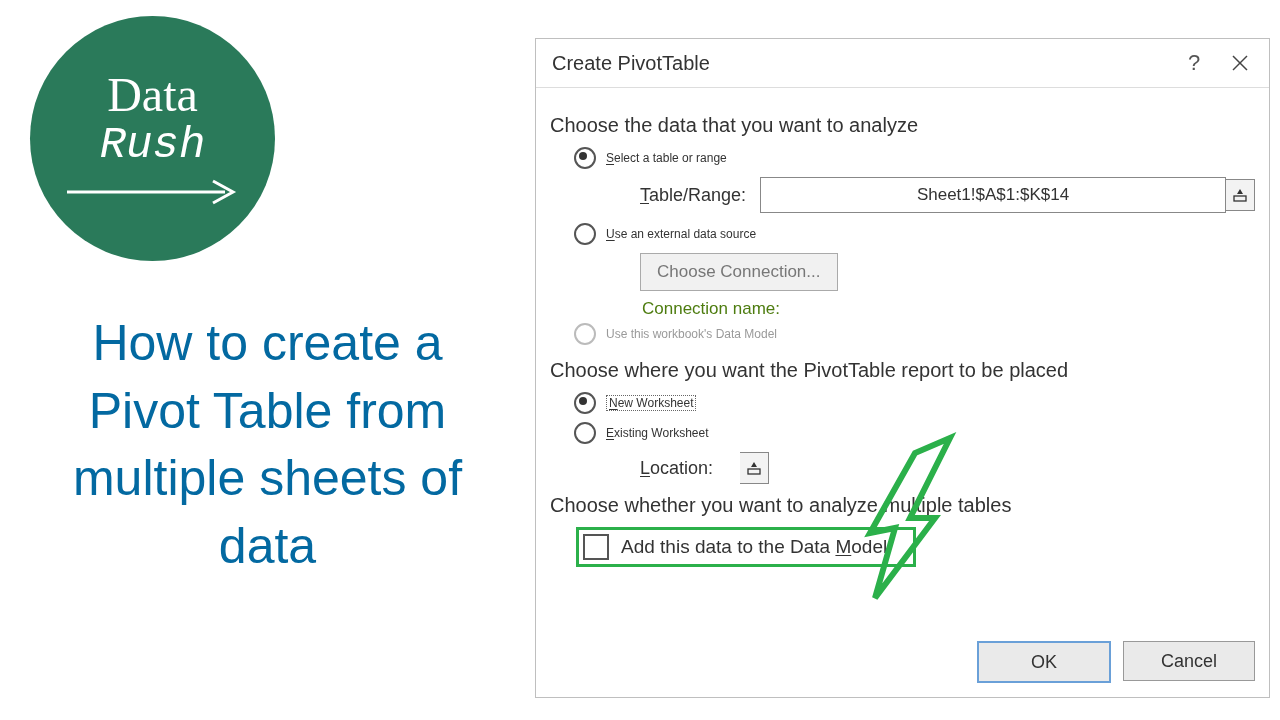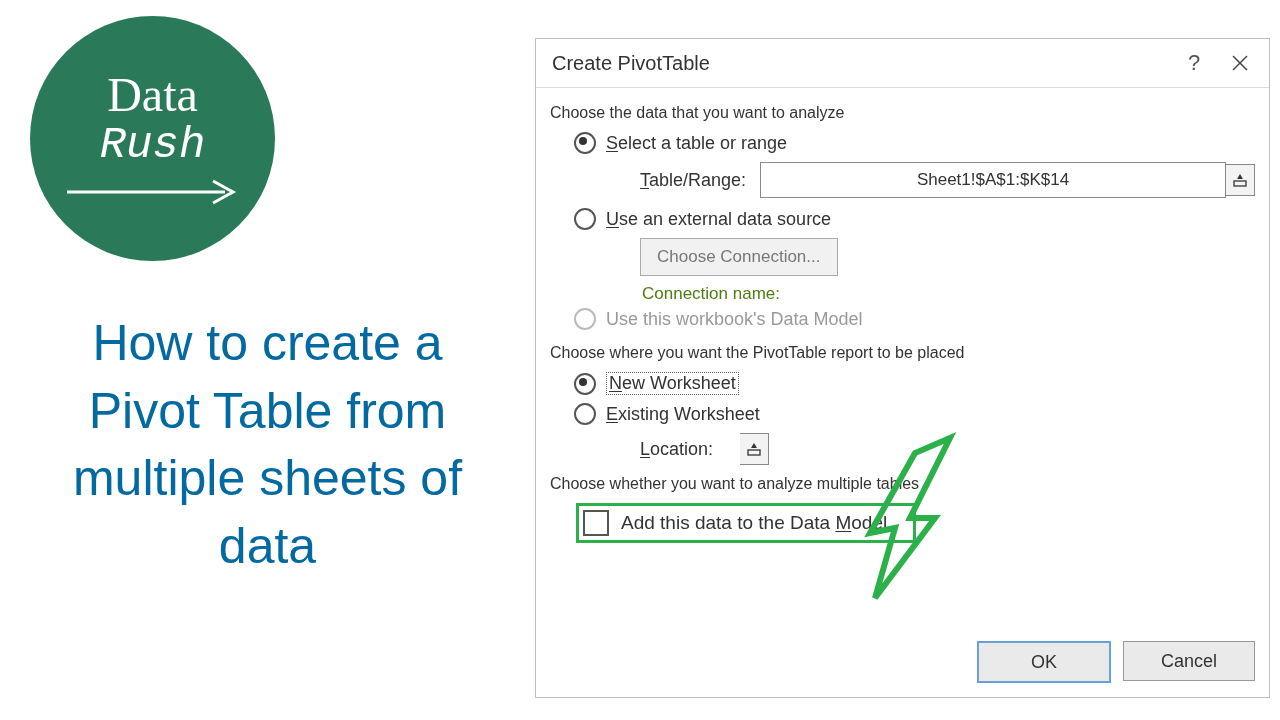--- a/index.html
+++ b/index.html
@@ -15,22 +15,22 @@
   
   
   .dialog{position:absolute;left:535px;top:38px;width:735px;height:660px;background:#fff;border:1px solid #bfbfbf;box-sizing:border-box;}
   .titlebar{height:48px;display:flex;align-items:center;padding:0 6px 0 16px;border-bottom:1px solid #ddd;font-size:20px;color:#333;}
   .titlebar .spacer{flex:1;}
   .titlebar .tb-btn{width:46px;height:40px;display:flex;align-items:center;justify-content:center;font-size:20px;color:#444;}
   .titlebar .tb-btn.close svg{width:16px;height:16px;stroke:#444;stroke-width:1.5;}
   .titlebar .tb-btn.help{font-family:Arial;font-size:22px;color:#555;}
   
   .body{padding:10px 14px 0 14px;font-size:18px;color:#333;}
-  .section-label{margin:6px 0 10px 0;font-size:16px;color:#333;}
-  .opt{display:flex;align-items:center;margin:4px 0 8px 24px;font-size:18px;}
+  .section-label{margin:16px 0 10px 0;font-size:20px;color:#333;}
+  .opt{display:flex;align-items:center;margin:4px 0 8px 24px;font-size:12px;}
   .radio{width:18px;height:18px;border:2px solid #555;border-radius:50%;margin-right:10px;position:relative;flex:none;}
   .radio.checked::after{content:"";position:absolute;left:3px;top:3px;width:8px;height:8px;background:#333;border-radius:50%;}
   .radio.disabled{border-color:#bbb;}
   .opt.disabled{color:#9a9a9a;}
   .u{text-decoration:underline;text-decoration-thickness:1px;text-underline-offset:2px;}
   .focus-box{border:1px dotted #666;padding:0 2px;}
   
   .row{display:flex;align-items:center;margin:6px 0 10px 90px;font-size:18px;}
   .row .lbl{width:120px;}
   .row .input{flex:1;height:30px;border:1px solid #888;padding:2px 0;font-size:17px;color:#333;background:#fff;display:flex;align-items:center;justify-content:center;}

